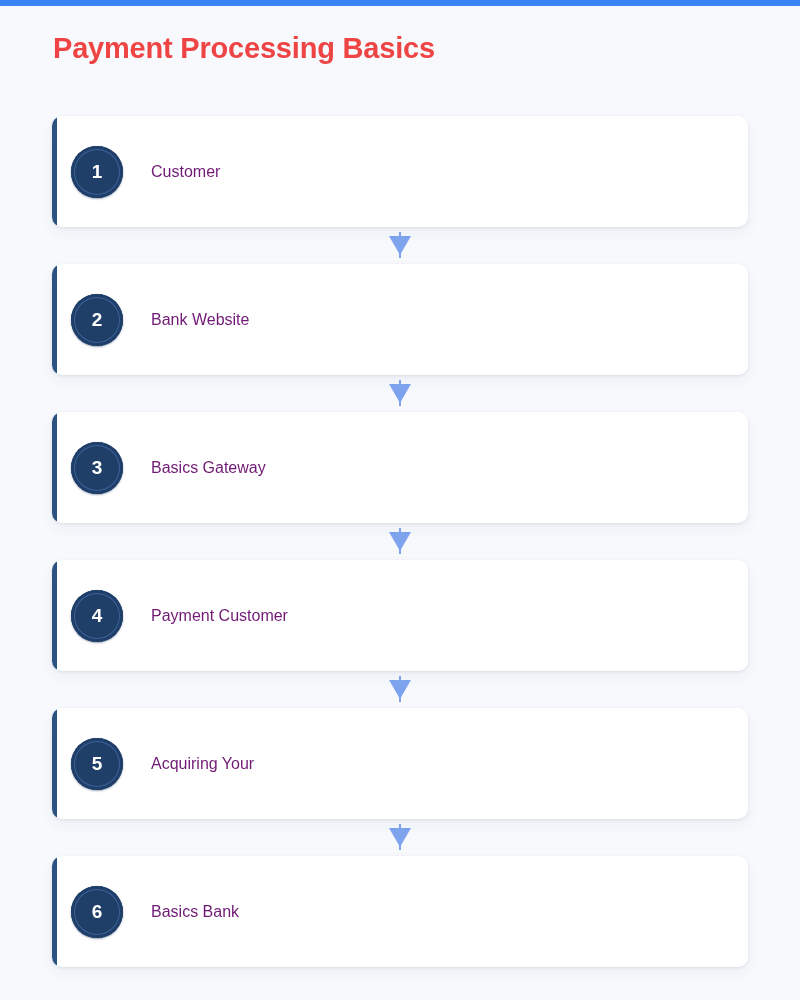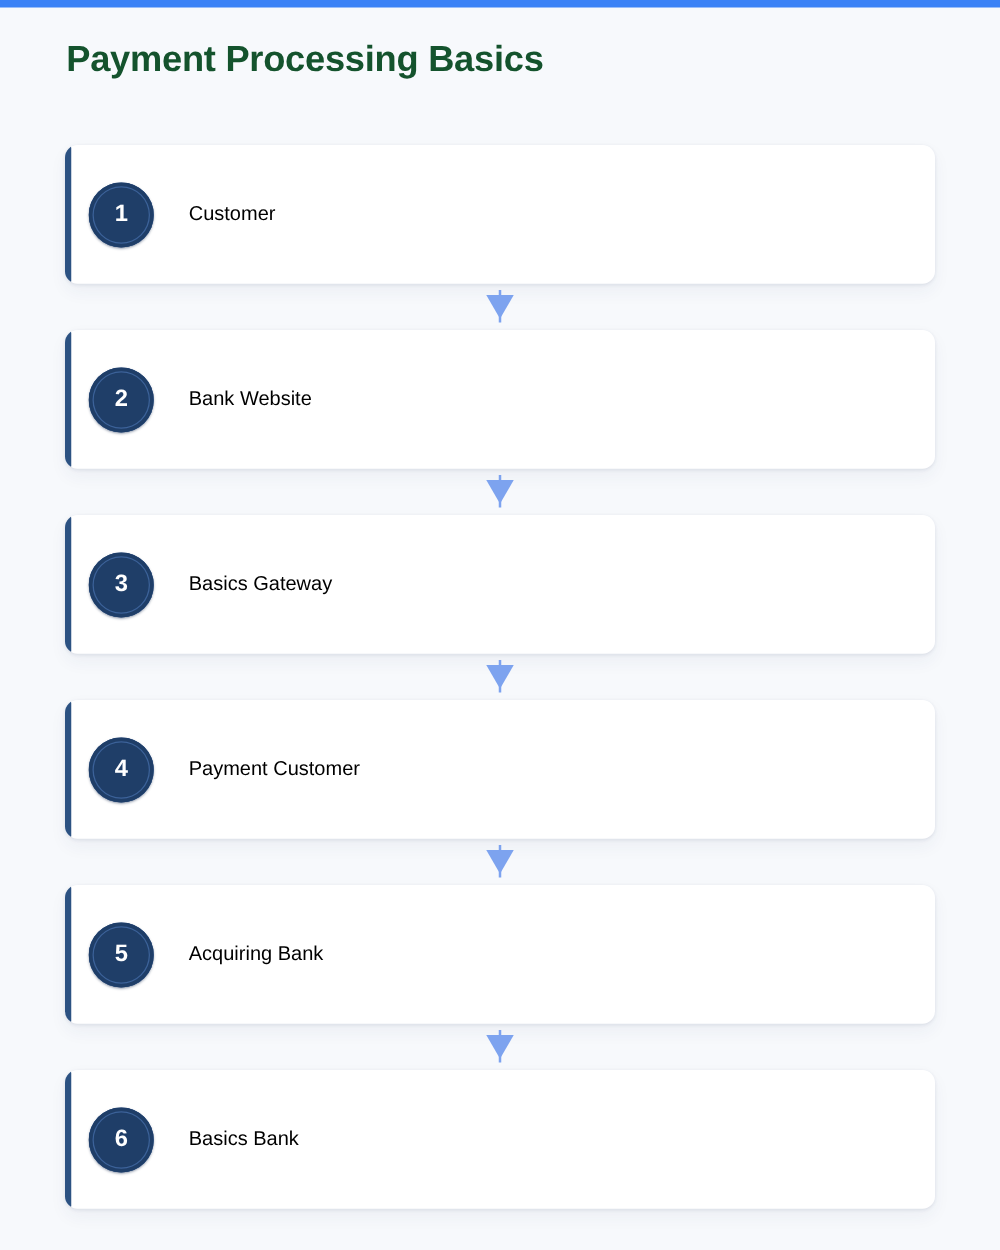--- a/index.html
+++ b/index.html
@@ -33,21 +33,21 @@
   }
 
   #page-title {
     position: absolute;
     left: 53px;
     top: 32px;
     margin: 0;
     font-size: 29px;
     font-weight: bold;
     letter-spacing: -0.2px;
-    color: #14532d;
+    color: #ef4444;
     font-family: "Liberation Sans", sans-serif;
     text-align: right;
   }
 
   #flow-list {
     position: absolute;
     left: 52px;
     top: 116px;
     width: 696px;
   }
@@ -97,21 +97,21 @@
     color: #ffffff;
     font-size: 19px;
     font-weight: bold;
     line-height: 1;
     font-family: "Liberation Sans", sans-serif;
   }
 
   .step-label {
     margin-left: 28px;
     font-size: 16px;
-    color: #000000;
+    color: #701a75;
     font-family: "Liberation Sans", sans-serif;
     line-height: 1.2;
   }
 
   .flow-connector {
     width: 696px;
     height: 37px;
     display: flex;
     align-items: center;
     justify-content: center;
@@ -215,21 +215,21 @@
           <span class="head"></span>
       </span>
     </div>
 
     <div class="flow-row">
       <div class="flow-card">
         <div class="card-accent"></div>
         <div class="step-badge">
           <span class="step-badge-number">5</span>
         </div>
-        <div class="step-label">Acquiring Bank</div>
+        <div class="step-label">Acquiring Your</div>
       </div>
     </div>
     <div class="flow-connector">
       <span class="arrow-down-icon">
         <span class="stem"></span>
           <span class="head"></span>
       </span>
     </div>
 
     <div class="flow-row">

